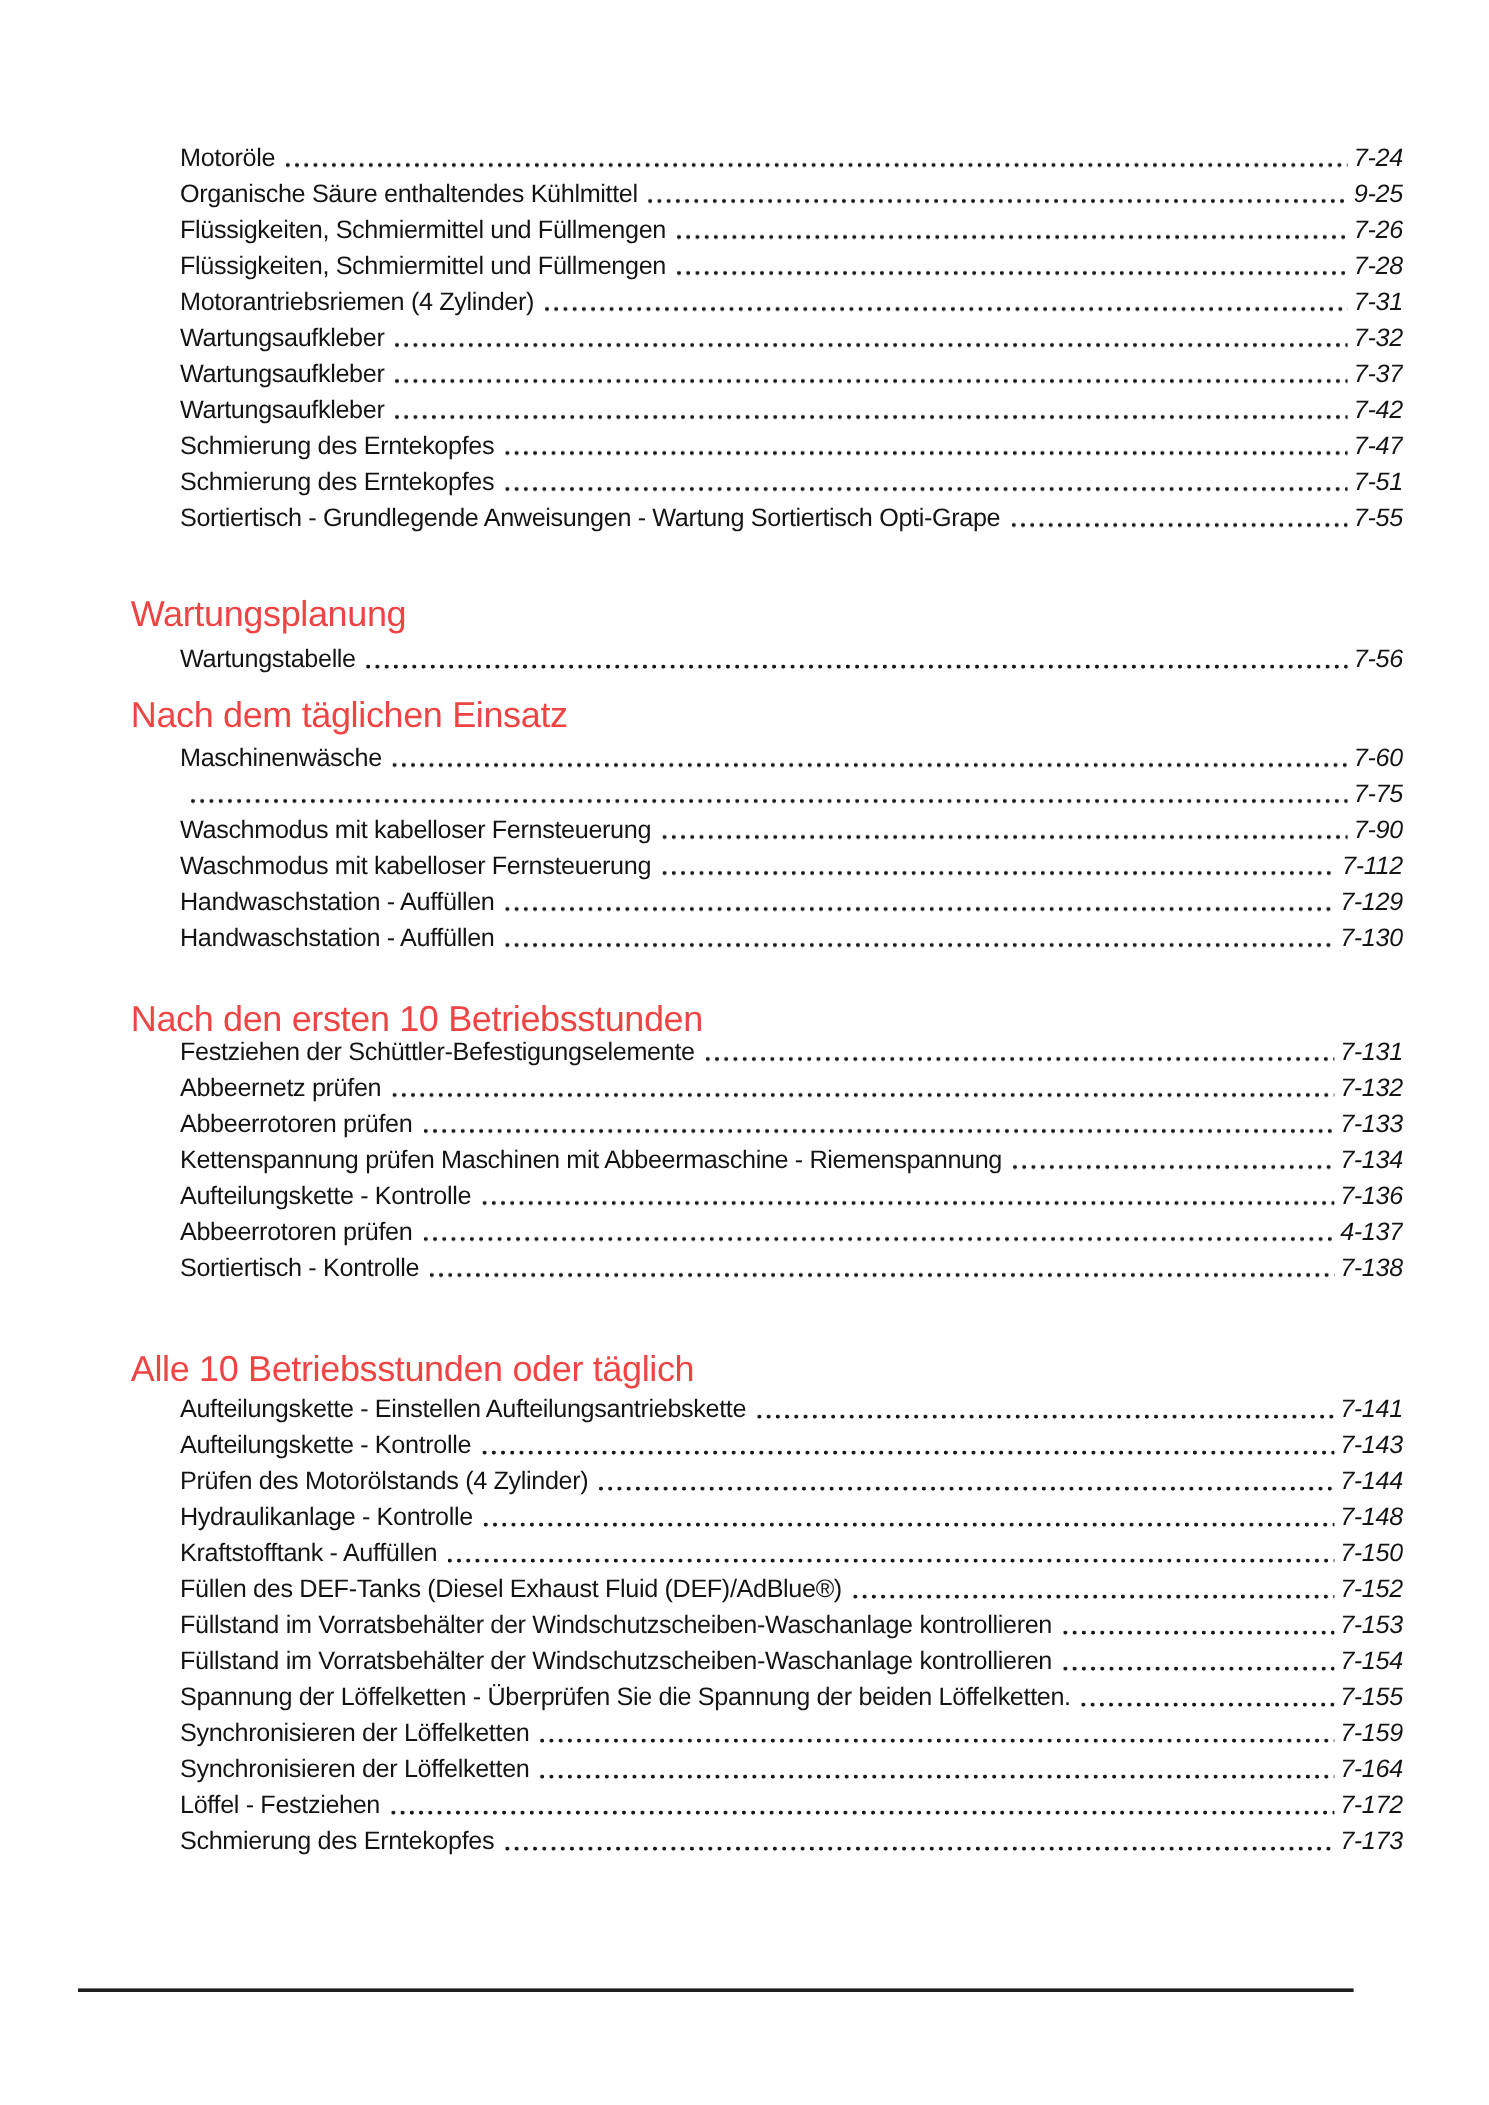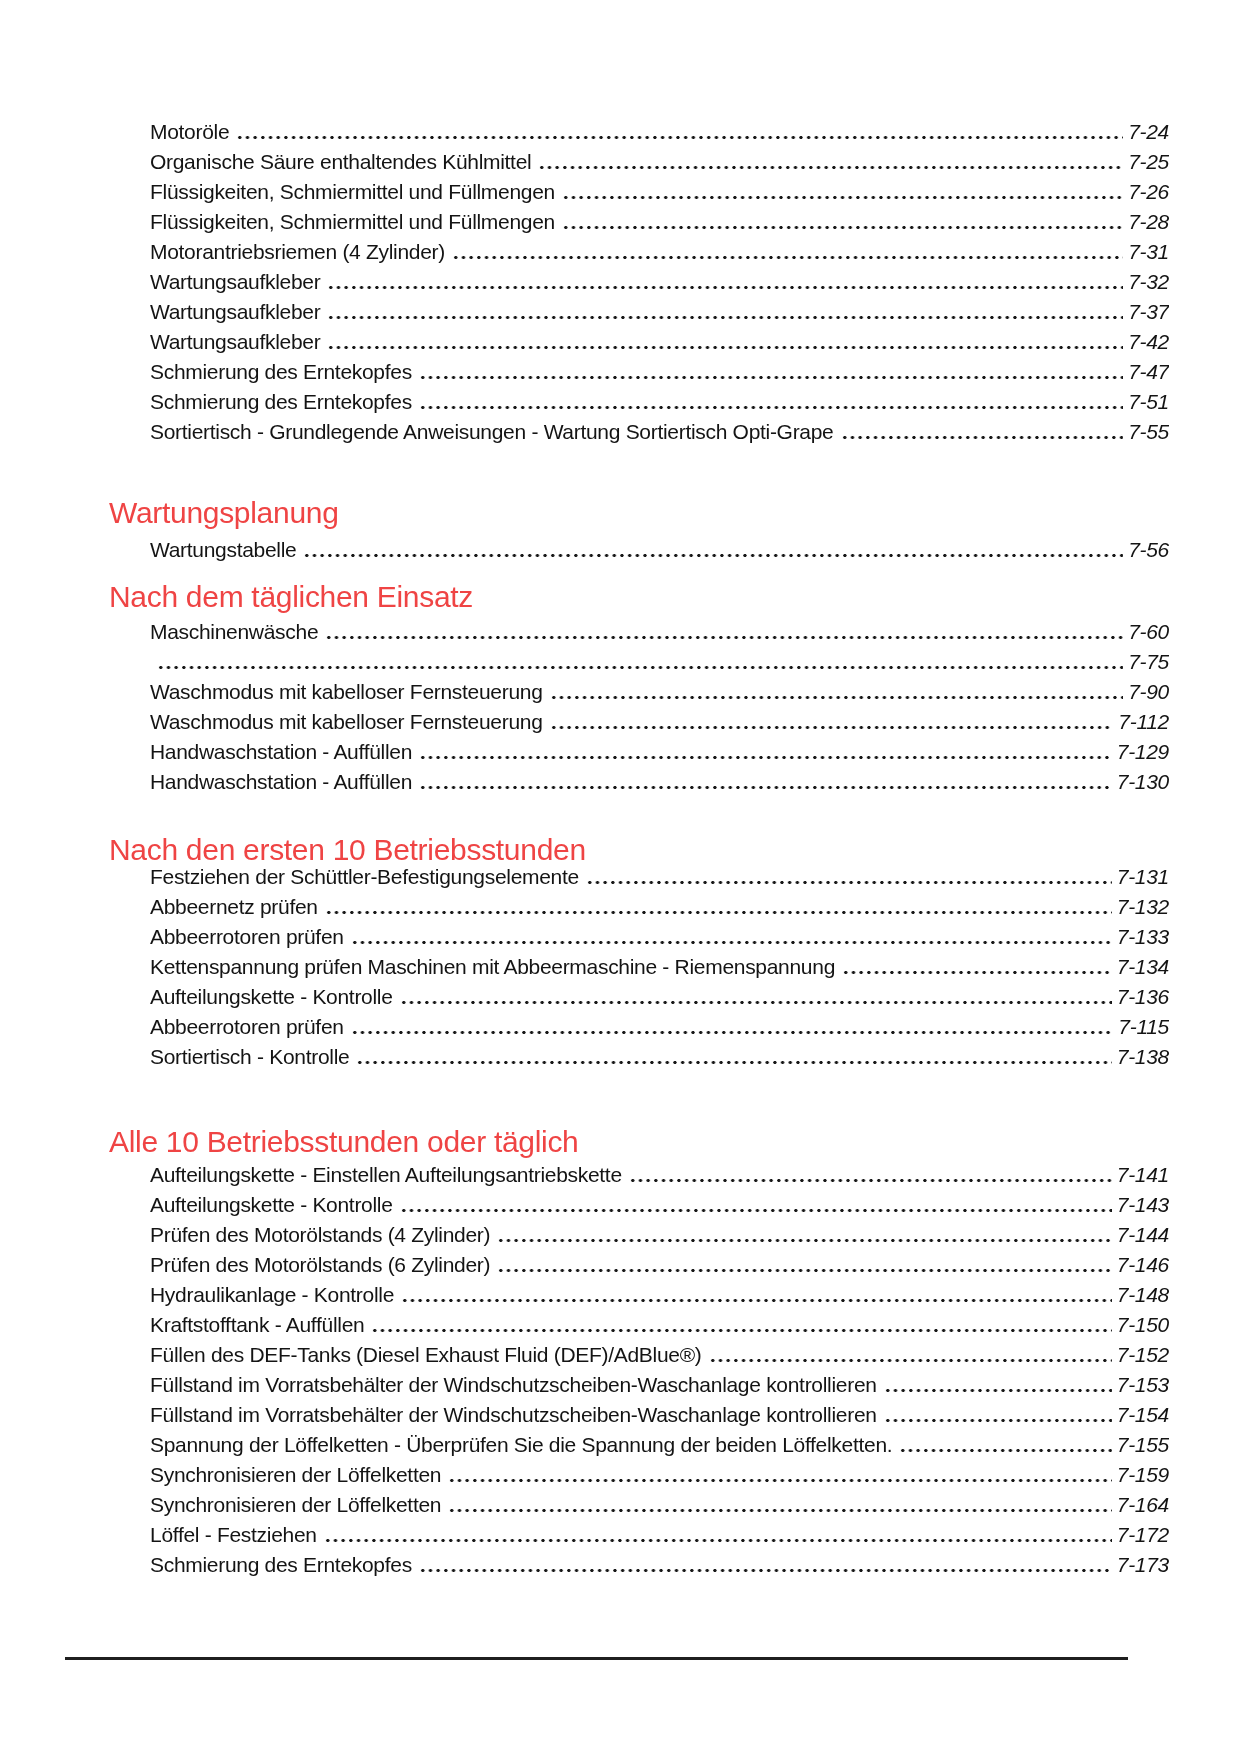--- a/index.html
+++ b/index.html
@@ -74,21 +74,21 @@
   <div class="toc">
       <section class="section s0">
         <div class="entry">
           <span class="title">Motoröle</span>
           <span class="leader"></span>
           <span class="page-num">7-24</span>
         </div>
         <div class="entry">
           <span class="title">Organische Säure enthaltendes Kühlmittel</span>
           <span class="leader"></span>
-          <span class="page-num">7-25</span>
+          <span class="page-num">9-25</span>
         </div>
         <div class="entry">
           <span class="title">Flüssigkeiten, Schmiermittel und Füllmengen</span>
           <span class="leader"></span>
           <span class="page-num">7-26</span>
         </div>
         <div class="entry">
           <span class="title">Flüssigkeiten, Schmiermittel und Füllmengen</span>
           <span class="leader"></span>
           <span class="page-num">7-28</span>
@@ -192,21 +192,21 @@
           <span class="page-num">7-134</span>
         </div>
         <div class="entry">
           <span class="title">Aufteilungskette - Kontrolle</span>
           <span class="leader"></span>
           <span class="page-num">7-136</span>
         </div>
         <div class="entry">
           <span class="title">Abbeerrotoren prüfen</span>
           <span class="leader"></span>
-          <span class="page-num">7-115</span>
+          <span class="page-num">4-137</span>
         </div>
         <div class="entry">
           <span class="title">Sortiertisch - Kontrolle</span>
           <span class="leader"></span>
           <span class="page-num">7-138</span>
         </div>
       </section>
       <section class="section s4">
         <h2 class="heading">Alle 10 Betriebsstunden oder täglich</h2>
         <div class="entry">
@@ -216,25 +216,20 @@
         </div>
         <div class="entry">
           <span class="title">Aufteilungskette - Kontrolle</span>
           <span class="leader"></span>
           <span class="page-num">7-143</span>
         </div>
         <div class="entry">
           <span class="title">Prüfen des Motorölstands (4 Zylinder)</span>
           <span class="leader"></span>
           <span class="page-num">7-144</span>
-        </div>
-        <div class="entry">
-          <span class="title">Prüfen des Motorölstands (6 Zylinder)</span>
-          <span class="leader"></span>
-          <span class="page-num">7-146</span>
         </div>
         <div class="entry">
           <span class="title">Hydraulikanlage - Kontrolle</span>
           <span class="leader"></span>
           <span class="page-num">7-148</span>
         </div>
         <div class="entry">
           <span class="title">Kraftstofftank - Auffüllen</span>
           <span class="leader"></span>
           <span class="page-num">7-150</span>

